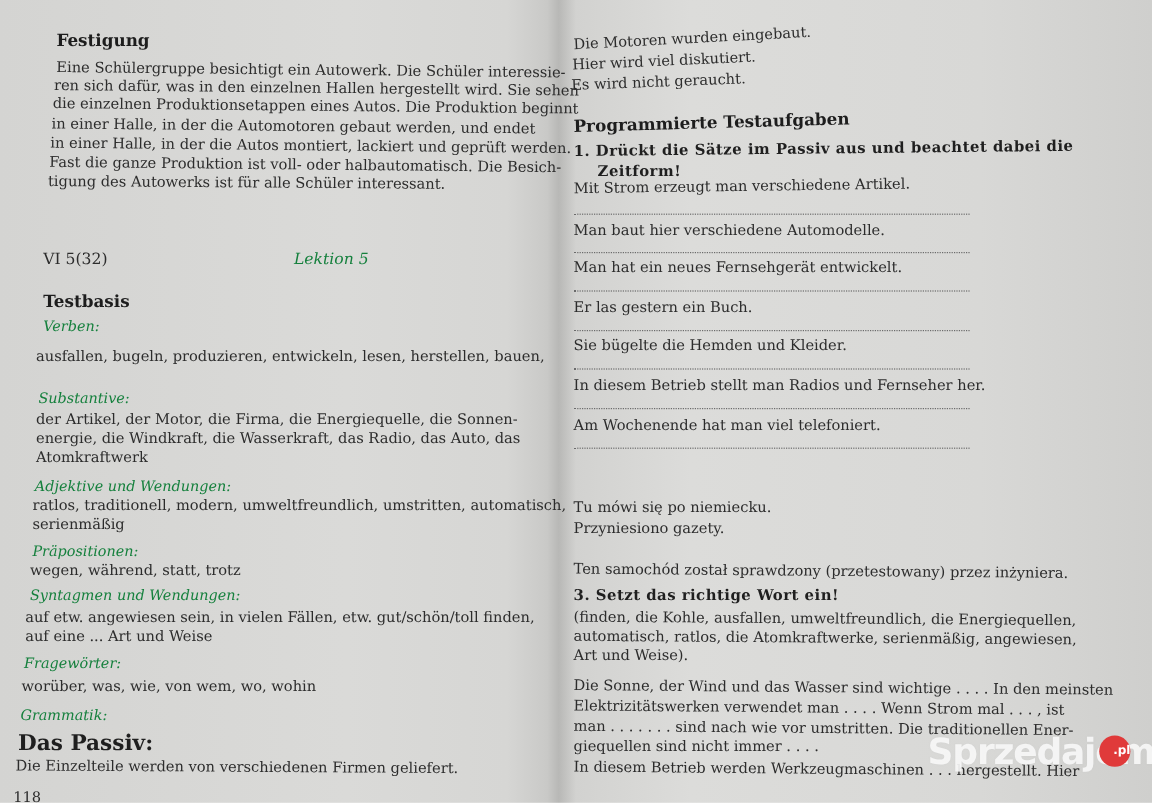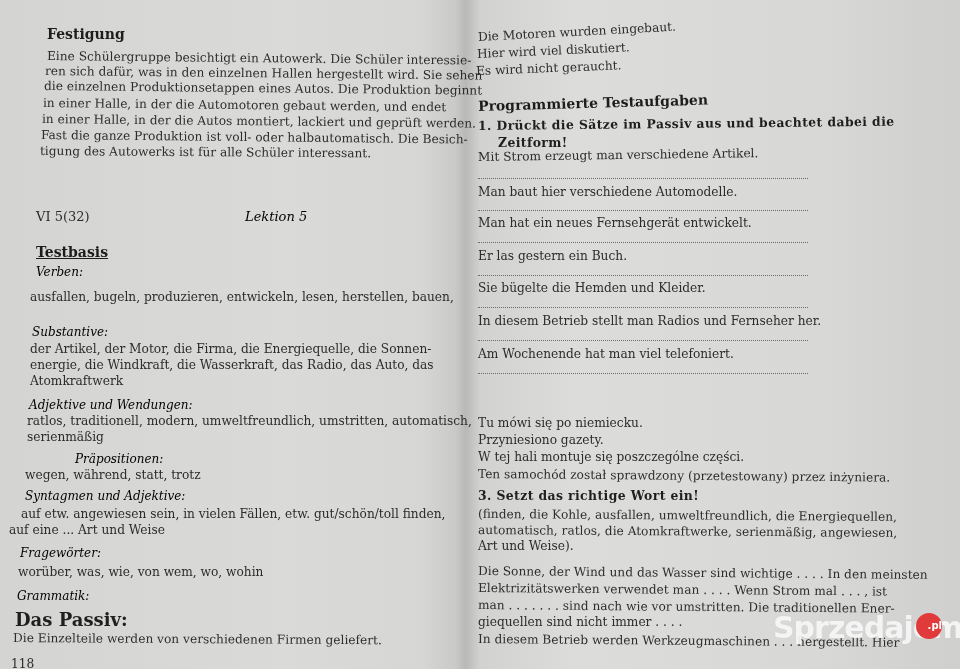--- a/index.html
+++ b/index.html
@@ -7,21 +7,21 @@
     width:960px; height:669px; overflow:hidden; position:relative;
     background: linear-gradient(90deg, #d4d4d2 0%, #dadad8 30%, #d6d6d4 44%, #c9c9c7 47.5%, #b8b8b6 48.5%, #d2d2d0 50%, #dcdcda 60%, #d8d8d6 85%, #cfcfcd 100%);
     font-family: "DejaVu Serif", "Liberation Serif", serif;
     color: #2a2a2a;
   }
   .page { position:absolute; top:0; height:669px;padding-left:48px; }
   .left { left:0; width:470px; }
   .right { left:470px; width:490px; }
   .abs { position:absolute; white-space:nowrap; }
   .h-bold { font-weight:bold; font-size:14px; color:#1d1d1d; }
-  .italic { font-style:italic; font-size:12px; color:#000000; }
+  .italic { font-style:italic; font-size:12px; color:#15803d; }
   .txt { font-size:12.2px; color:#2c2c2c; }
   .bold-sm { font-weight:bold; font-size:12.4px; color:#1f1f1f; }
   .dots { position:absolute; left:8px; width:330px; height:0; border-top:1.5px dotted #6b6b6b; }
   .watermark {
     position:absolute; left:773px; top:610px; font-family:"DejaVu Sans", sans-serif;
     font-size:30px; font-weight:bold; color:rgba(255,255,255,0.78); letter-spacing:-1px;
     text-shadow:0 0 1px rgba(200,200,200,0.6);
   }
   .wm-badge {
     position:absolute; left:916px; top:613px; width:26px; height:26px; border-radius:50%;
@@ -40,40 +40,40 @@
     <div class="abs txt" style="left:44px; top:79px; transform:rotate(0.6deg); transform-origin:left;">die einzelnen Produktionsetappen eines Autos. Die Produktion beginnt</div>
     <div class="abs txt" style="left:43px; top:96px; transform:rotate(0.6deg); transform-origin:left;">in einer Halle, in der die Automotoren gebaut werden, und endet</div>
     <div class="abs txt" style="left:42px; top:112px; transform:rotate(0.6deg); transform-origin:left;">in einer Halle, in der die Autos montiert, lackiert und geprüft werden.</div>
     <div class="abs txt" style="left:41px; top:128px; transform:rotate(0.6deg); transform-origin:left;">Fast die ganze Produktion ist voll- oder halbautomatisch. Die Besich-</div>
     <div class="abs txt" style="left:40px; top:144px; transform:rotate(0.4deg); transform-origin:left;">tigung des Autowerks ist für alle Schüler interessant.</div>
   </div>
 
   <div class="abs txt" style="left:36px; top:209px; font-size:13px;">VI 5(32)</div>
   <div class="abs italic" style="left:245px; top:209px; font-size:13px;">Lektion 5</div>
 
-  <div class="abs h-bold" style="left:36px; top:244px;text-decoration:underline;">Testbasis</div>
+  <div class="abs h-bold" style="left:36px; top:244px;">Testbasis</div>
 
   <div class="abs italic" style="left:36px; top:265px;">Verben:</div>
   <div class="abs txt" style="left:30px; top:290px;">ausfallen, bugeln, produzieren, entwickeln, lesen, herstellen, bauen,</div>
 
   <div class="abs italic" style="left:32px; top:325px;">Substantive:</div>
   <div class="abs txt" style="left:30px; top:342px;">der Artikel, der Motor, die Firma, die Energiequelle, die Sonnen-</div>
   <div class="abs txt" style="left:30px; top:358px;">energie, die Windkraft, die Wasserkraft, das Radio, das Auto, das</div>
   <div class="abs txt" style="left:30px; top:374px;">Atomkraftwerk</div>
 
   <div class="abs italic" style="left:29px; top:398px;">Adjektive und Wendungen:</div>
   <div class="abs txt" style="left:27px; top:414px;">ratlos, traditionell, modern, umweltfreundlich, umstritten, automatisch,</div>
   <div class="abs txt" style="left:27px; top:430px;">serienmäßig</div>
 
-  <div class="abs italic" style="left:27px; top:452px;margin-left:48px;">Präpositionen:</div>
+  <div class="abs italic" style="left:27px; top:452px;">Präpositionen:</div>
   <div class="abs txt" style="left:25px; top:468px;">wegen, während, statt, trotz</div>
 
-  <div class="abs italic" style="left:25px; top:489px;">Syntagmen und Adjektive:</div>
+  <div class="abs italic" style="left:25px; top:489px;">Syntagmen und Wendungen:</div>
   <div class="abs txt" style="left:21px; top:507px;">auf etw. angewiesen sein, in vielen Fällen, etw. gut/schön/toll finden,</div>
-  <div class="abs txt" style="left:9px; top:523px;">auf eine ... Art und Weise</div>
+  <div class="abs txt" style="left:21px; top:523px;">auf eine ... Art und Weise</div>
 
   <div class="abs italic" style="left:20px; top:546px;">Fragewörter:</div>
   <div class="abs txt" style="left:18px; top:565px;">worüber, was, wie, von wem, wo, wohin</div>
 
   <div class="abs italic" style="left:17px; top:589px;">Grammatik:</div>
   <div class="abs bold-sm" style="left:15px; top:609px; font-size:18px;">Das Passiv:</div>
   <div class="abs txt" style="left:13px; top:631px; transform:rotate(0.35deg); transform-origin:left;">Die Einzelteile werden von verschiedenen Firmen geliefert.</div>
 
   <div class="abs txt" style="left:11px; top:657px;">118</div>
 </div>
@@ -100,21 +100,20 @@
     <div class="abs txt" style="left:8px; top:281px;">Sie bügelte die Hemden und Kleider.</div>
     <div class="dots" style="top:307px;"></div>
     <div class="abs txt" style="left:8px; top:314px;">In diesem Betrieb stellt man Radios und Fernseher her.</div>
     <div class="dots" style="top:340px;"></div>
     <div class="abs txt" style="left:8px; top:347px;">Am Wochenende hat man viel telefoniert.</div>
     <div class="dots" style="top:373px;"></div>
   </div>
 
   <div class="abs txt" style="left:8px; top:416px;">Tu mówi się po niemiecku.</div>
   <div class="abs txt" style="left:8px; top:433px;">Przyniesiono gazety.</div>
-  <div class="abs txt" style="left:8px; top:450px;">W tej hali montuje się poszczególne części.</div>
   <div class="abs txt" style="left:8px; top:467px; transform:rotate(0.5deg); transform-origin:left;">Ten samochód został sprawdzony (przetestowany) przez inżyniera.</div>
 
   <div class="abs bold-sm" style="left:8px; top:488px; letter-spacing:0.4px;">3. Setzt das richtige Wort ein!</div>
   <div class="abs txt" style="left:8px; top:507px; transform:rotate(0.4deg); transform-origin:left;">(finden, die Kohle, ausfallen, umweltfreundlich, die Energiequellen,</div>
   <div class="abs txt" style="left:8px; top:523px; transform:rotate(0.4deg); transform-origin:left;">automatisch, ratlos, die Atomkraftwerke, serienmäßig, angewiesen,</div>
   <div class="abs txt" style="left:8px; top:539px;">Art und Weise).</div>
 
   <div class="abs txt" style="left:8px; top:564px; transform:rotate(0.5deg); transform-origin:left;">Die Sonne, der Wind und das Wasser sind wichtige . . . . In den meinsten</div>
   <div class="abs txt" style="left:8px; top:581px; transform:rotate(0.5deg); transform-origin:left;">Elektrizitätswerken verwendet man . . . . Wenn Strom mal . . . , ist</div>
   <div class="abs txt" style="left:8px; top:598px; transform:rotate(0.5deg); transform-origin:left;">man . . . . . . . sind nach wie vor umstritten. Die traditionellen Ener-</div>

